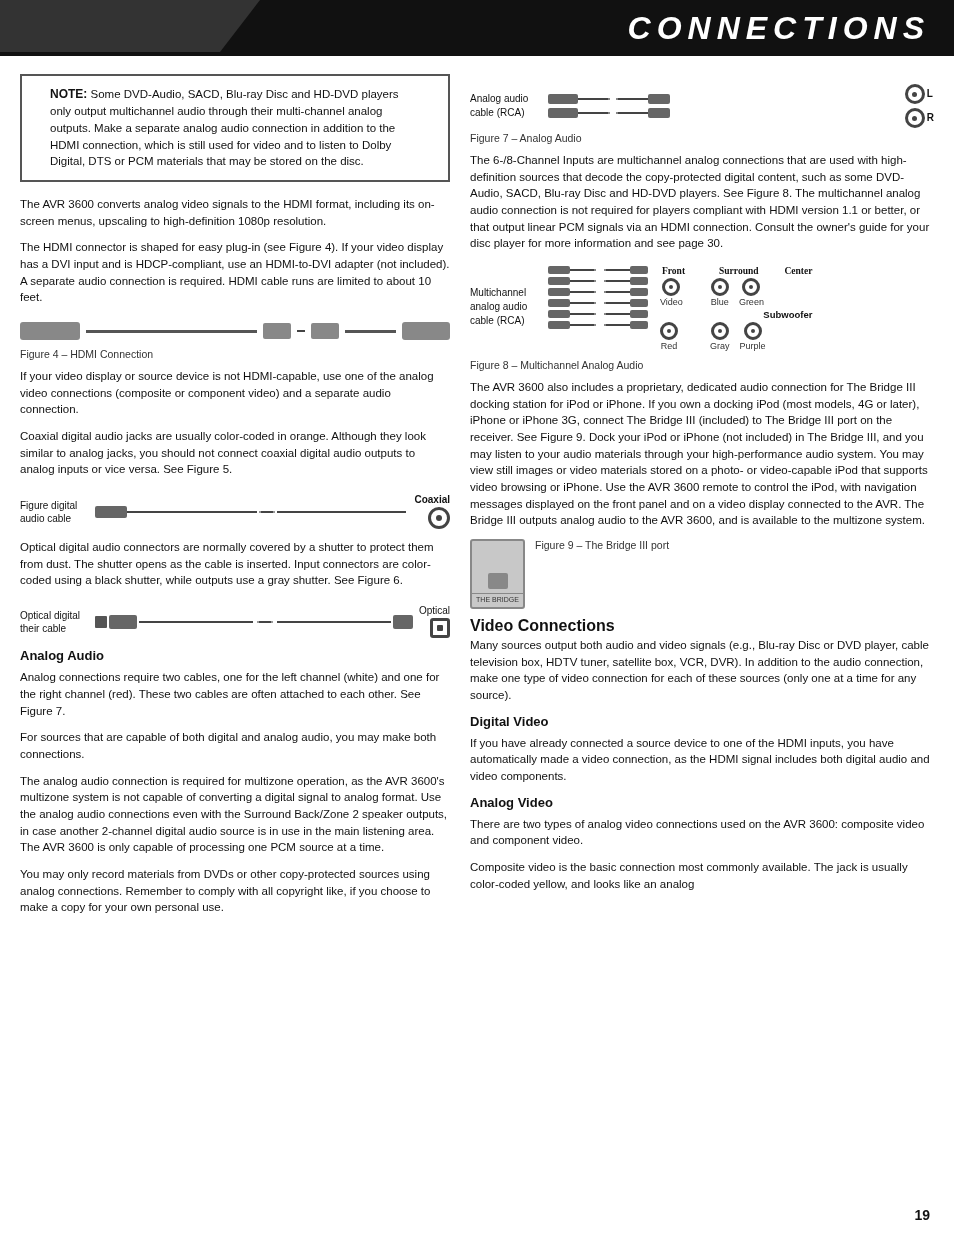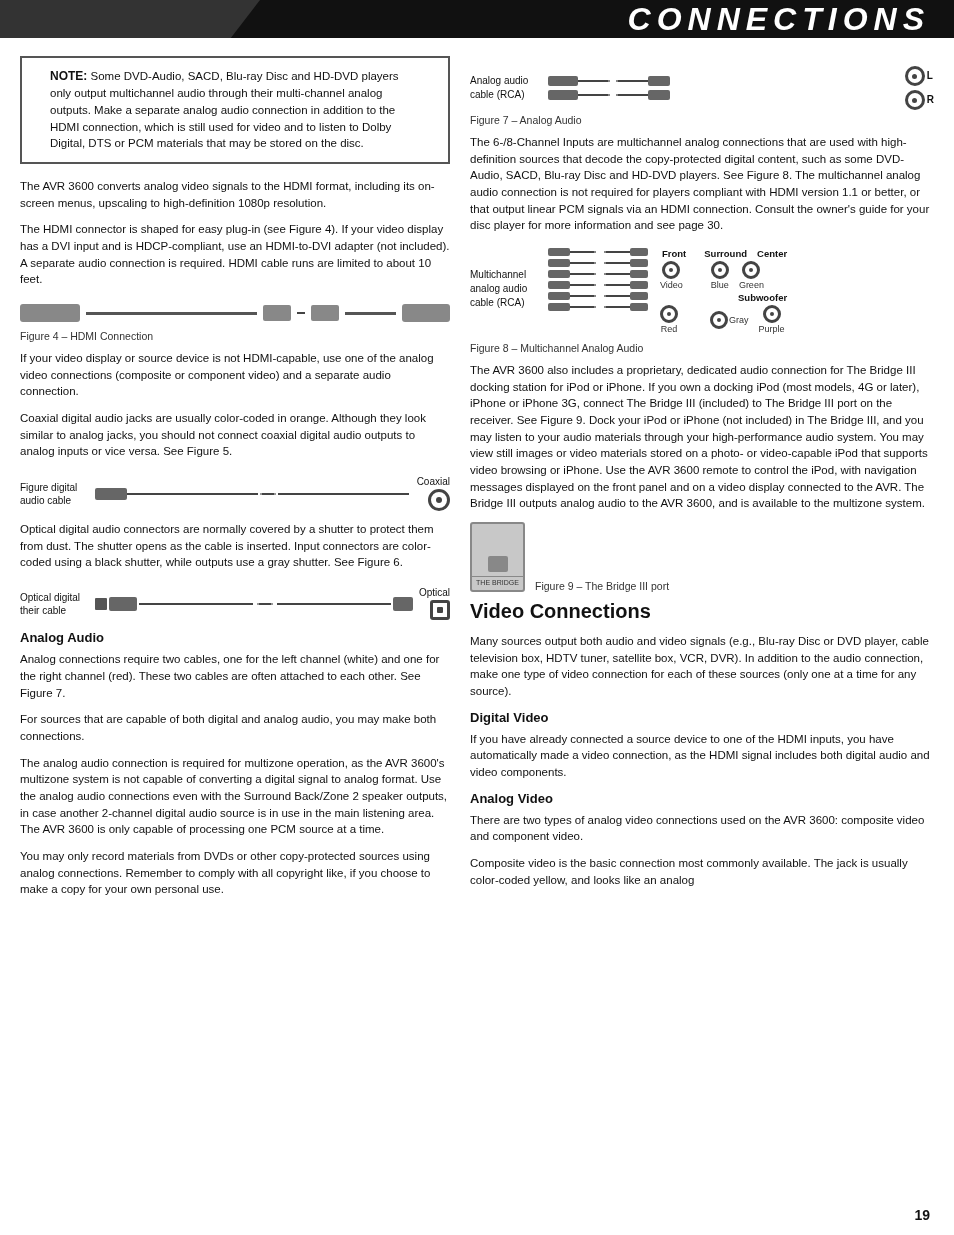--- a/index.html
+++ b/index.html
@@ -9,21 +9,21 @@
       background: #ffffff;
       font-family: Arial, Helvetica, sans-serif;
       font-size: 12px;
       color: #111;
       position: relative;
     }
 
     
     .header {
       background: #111;
-      height: 38px;
+      height: 56px;
       display: flex;
       align-items: center;
       justify-content: flex-end;
       padding-right: 24px;
       position: relative;
       overflow: hidden;
     }
     .header-title {
       color: #ffffff;
       font-size: 32px;
@@ -75,23 +75,23 @@
     }
 
     
     .section-heading {
       font-size: 13px;
       font-weight: bold;
       margin-bottom: 6px;
       margin-top: 2px;
     }
     .section-heading-large {
-      font-size: 20px;
+      font-size: 16px;
       font-weight: bold;
-      margin-bottom: 10px;
+      margin-bottom: 2px;
       margin-top: 4px;
     }
 
     
     .figure-container {
       margin: 10px 0 4px 0;
     }
     .figure-caption {
       font-size: 10.5px;
       color: #333;
@@ -372,21 +372,21 @@
     }
     .conn-label {
       font-size: 9px;
       text-align: center;
       color: #333;
     }
 
     
     .bridge-figure {
       display: flex;
-      align-items: flex-end;
+      align-items: flex-start;
       gap: 10px;
       margin: 8px 0;
     }
     .bridge-image {
       width: 55px;
       height: 70px;
       background: #c8c8c8;
       border: 2px solid #888;
       border-radius: 3px;
       display: flex;
@@ -463,21 +463,21 @@
           <span style="white-space:pre-line;">Figure digital
 audio cable</span>
         </div>
         <div class="coaxial-cable">
           <div class="coax-rect"></div>
           <div class="coax-line"></div>
           <div style="width:16px;height:2px;background:#444;border-left:2px solid #999;border-right:2px solid #999;margin:0 2px;"></div>
           <div class="coax-line"></div>
         </div>
         <div style="display:flex;flex-direction:column;align-items:flex-end;margin-left:8px;">
-          <span style="font-size:10px;margin-bottom:2px;">Coaxial</span>
+          <span style="font-size:10px;margin-bottom:2px;font-weight:bold;">Coaxial</span>
           <div class="coax-circle">
             <div class="coax-inner"></div>
           </div>
         </div>
       </div>
     </div>
 
     <p>Optical digital audio connectors are normally covered by a shutter to protect them from dust. The shutter opens as the cable is inserted. Input connectors are color-coded using a black shutter, while outputs use a gray shutter. See Figure 6.</p>
 
     <div class="figure-container">
@@ -602,21 +602,21 @@
             <div class="multi-rect"></div>
             <div class="multi-line"></div>
             <div style="width:12px;border-left:2px solid #888;border-right:2px solid #888;height:2px;"></div>
             <div class="multi-line2"></div>
             <div class="multi-rect2"></div>
           </div>
         </div>
 
         <div style="display:flex;flex-direction:column;gap:0;margin-left:4px;">
 
-          <div style="display:flex;gap:10px;font-size:9.5px;font-weight:bold;margin-bottom:2px;margin-left:2px;">
+          <div style="display:flex;gap:26px;font-size:9.5px;font-weight:bold;margin-bottom:2px;margin-left:2px;font-family:Liberation Serif, serif;">
             <span>Front</span>
             <span style="margin-left:8px;">Surround</span>
             <span>Center</span>
           </div>
 
           <div style="display:flex;gap:10px;align-items:center;margin-bottom:2px;">
             <div style="display:flex;flex-direction:column;align-items:center;gap:1px;">
               <div class="conn-circle">
                   <div class="conn-dot"></div>
                 </div>
@@ -638,21 +638,21 @@
 
           <div style="text-align:right;font-size:9.5px;font-weight:bold;margin-bottom:2px;">Subwoofer</div>
 
           <div style="display:flex;gap:10px;align-items:center;">
             <div style="display:flex;flex-direction:column;align-items:center;gap:1px;">
               <div class="conn-circle">
                   <div class="conn-dot"></div>
                 </div>
               <span class="conn-label">Red</span>
             </div>
-            <div style="display:flex;flex-direction:row;align-items:center;gap:1px;margin-left:22px;">
+            <div style="display:flex;flex-direction:column;align-items:center;gap:1px;margin-left:22px;">
               <div class="conn-circle">
                   <div class="conn-dot"></div>
                 </div>
               <span class="conn-label">Gray</span>
             </div>
             <div style="display:flex;flex-direction:column;align-items:center;gap:1px;">
               <div class="conn-circle">
                   <div class="conn-dot"></div>
                 </div>
               <span class="conn-label">Purple</span>

